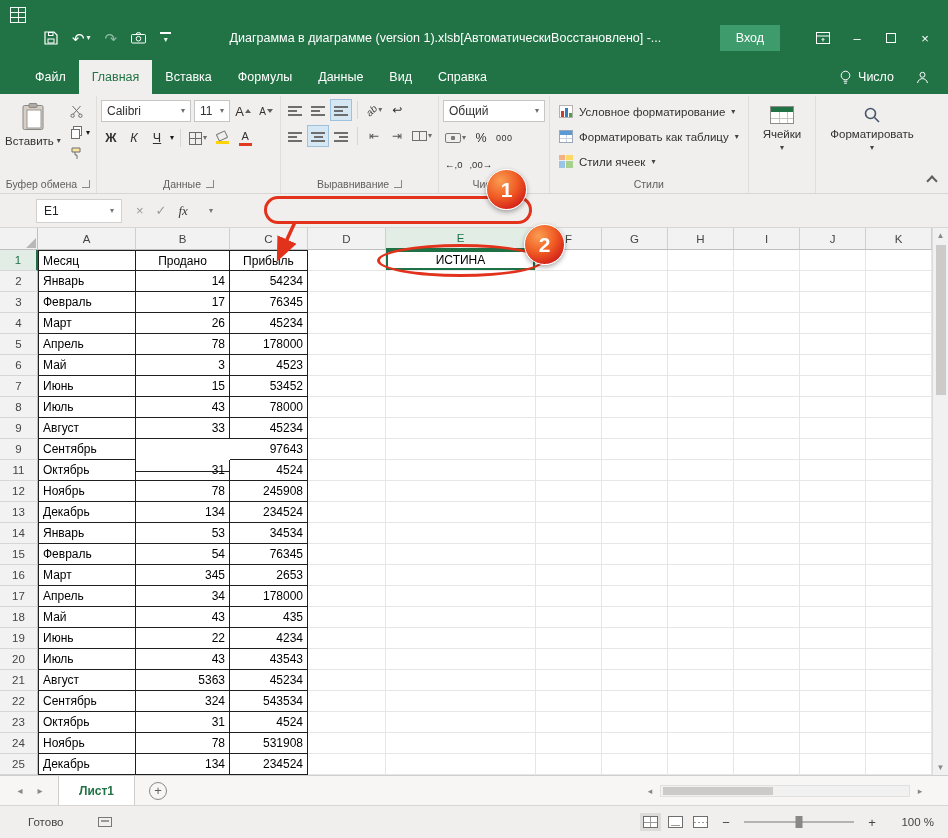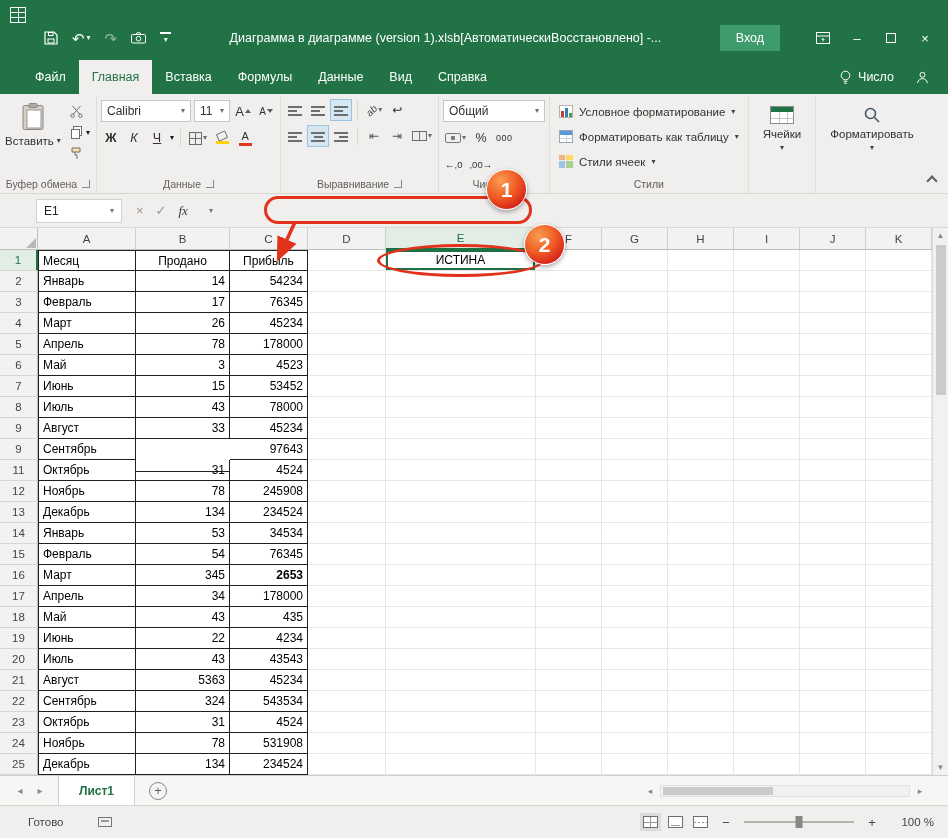--- a/index.html
+++ b/index.html
@@ -705,21 +705,21 @@
           <div class="cell" style="width: 66px;"></div>
           <div class="cell" style="width: 66px;"></div>
           <div class="cell" style="width: 66px;"></div>
           <div class="cell" style="width: 66px;"></div>
           <div class="cell" style="width: 66px;"></div>
         </div>
         <div class="grow">
           <div class="rowh">16</div>
           <div class="cell tb tbl al" style="width: 98px;">Март</div>
           <div class="cell tb ar" style="width: 94px;">345</div>
-          <div class="cell tb ar" style="width: 78px; font-weight: bold;">2653</div>
+          <div class="cell tb ar" style="width: 78px;">2653</div>
           <div class="cell" style="width: 78px;"></div>
           <div class="cell" style="width: 150px;"></div>
           <div class="cell" style="width: 66px;"></div>
           <div class="cell" style="width: 66px;"></div>
           <div class="cell" style="width: 66px;"></div>
           <div class="cell" style="width: 66px;"></div>
           <div class="cell" style="width: 66px;"></div>
           <div class="cell" style="width: 66px;"></div>
         </div>
         <div class="grow">

